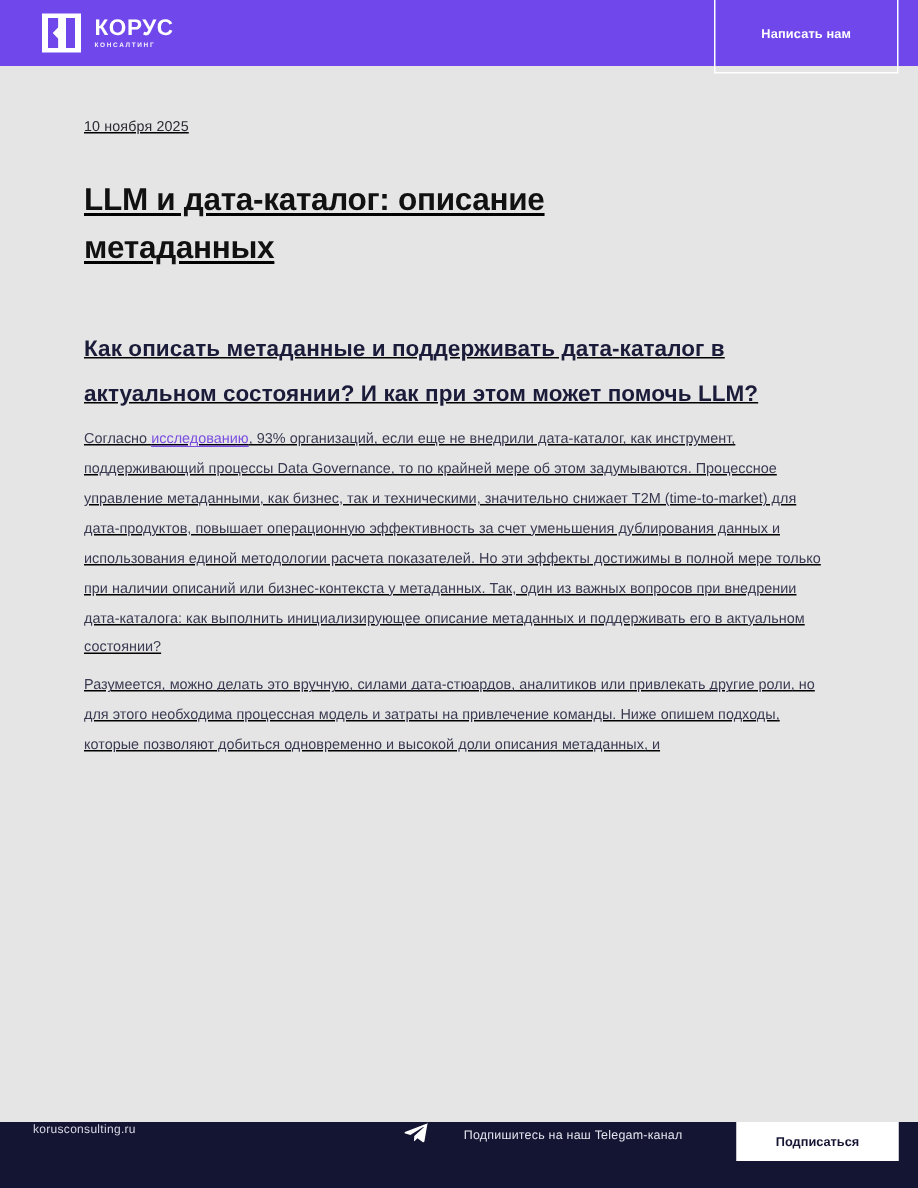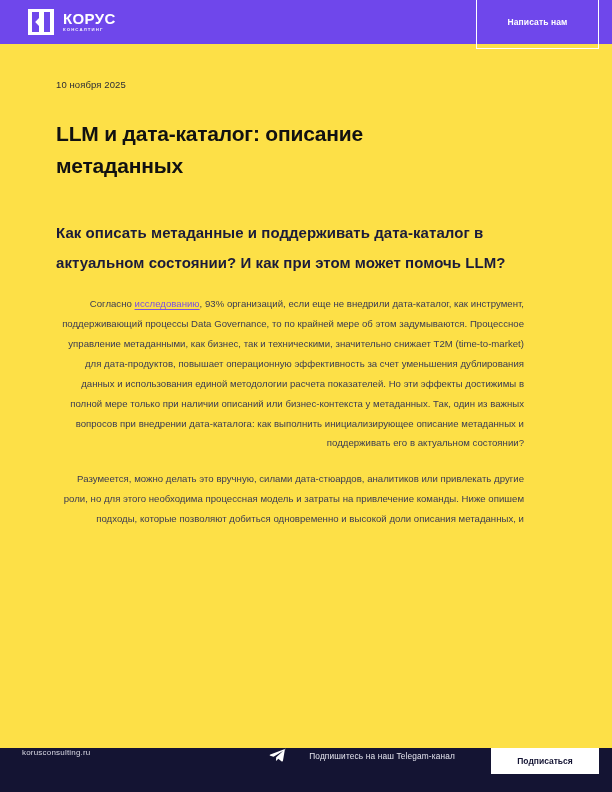--- a/index.html
+++ b/index.html
@@ -15,21 +15,21 @@
     position: relative;
     overflow: hidden;
   }
 
   .page {
     width: 612px;
     height: 792px;
     position: relative;
     display: flex;
     flex-direction: column;
-    background: #fde047;
+    background: #e5e5e5;
   }
 
   
   .site-header {
     height: 44px;
     background: #6f47eb;
     display: flex;
     align-items: center;
     justify-content: space-between;
     padding: 0 13px 0 28px;
@@ -100,22 +100,23 @@
     padding: 21px 0;
     width: 123px;
     text-align: center;
     cursor: pointer;
     letter-spacing: 0.1px;
   }
 
   
   .content {
     flex: 1 1 auto;
-    padding: 0 88px 0 56px;
+    padding: 0 56px 0 56px;
     overflow: hidden;
+    text-decoration: underline;
   }
 
   .pub-date {
     margin-top: 35px;
     font-size: 9.5px;
     color: #2b2b35;
     letter-spacing: 0.1px;
   }
 
   .article-title {
@@ -132,27 +133,27 @@
     margin-top: 36px;
     font-size: 15px;
     font-weight: bold;
     line-height: 2.0;
     color: #1b1b3a;
     letter-spacing: 0.05px;
     max-width: 470px;
   }
 
   .body-par {
-    margin-top: 16px;
+    margin-top: 5px;
     font-size: 9.6px;
     line-height: 2.08;
     color: #3a3a52;
     letter-spacing: 0.02px;
     max-width: 505px;
-    text-align: right;
+    text-align: left;
   }
 
   .inline-link {
     color: #7a4fe0;
     text-decoration: underline;
     text-underline-offset: 2px;
   }
 
   .section-head {
     margin-top: 34px;

